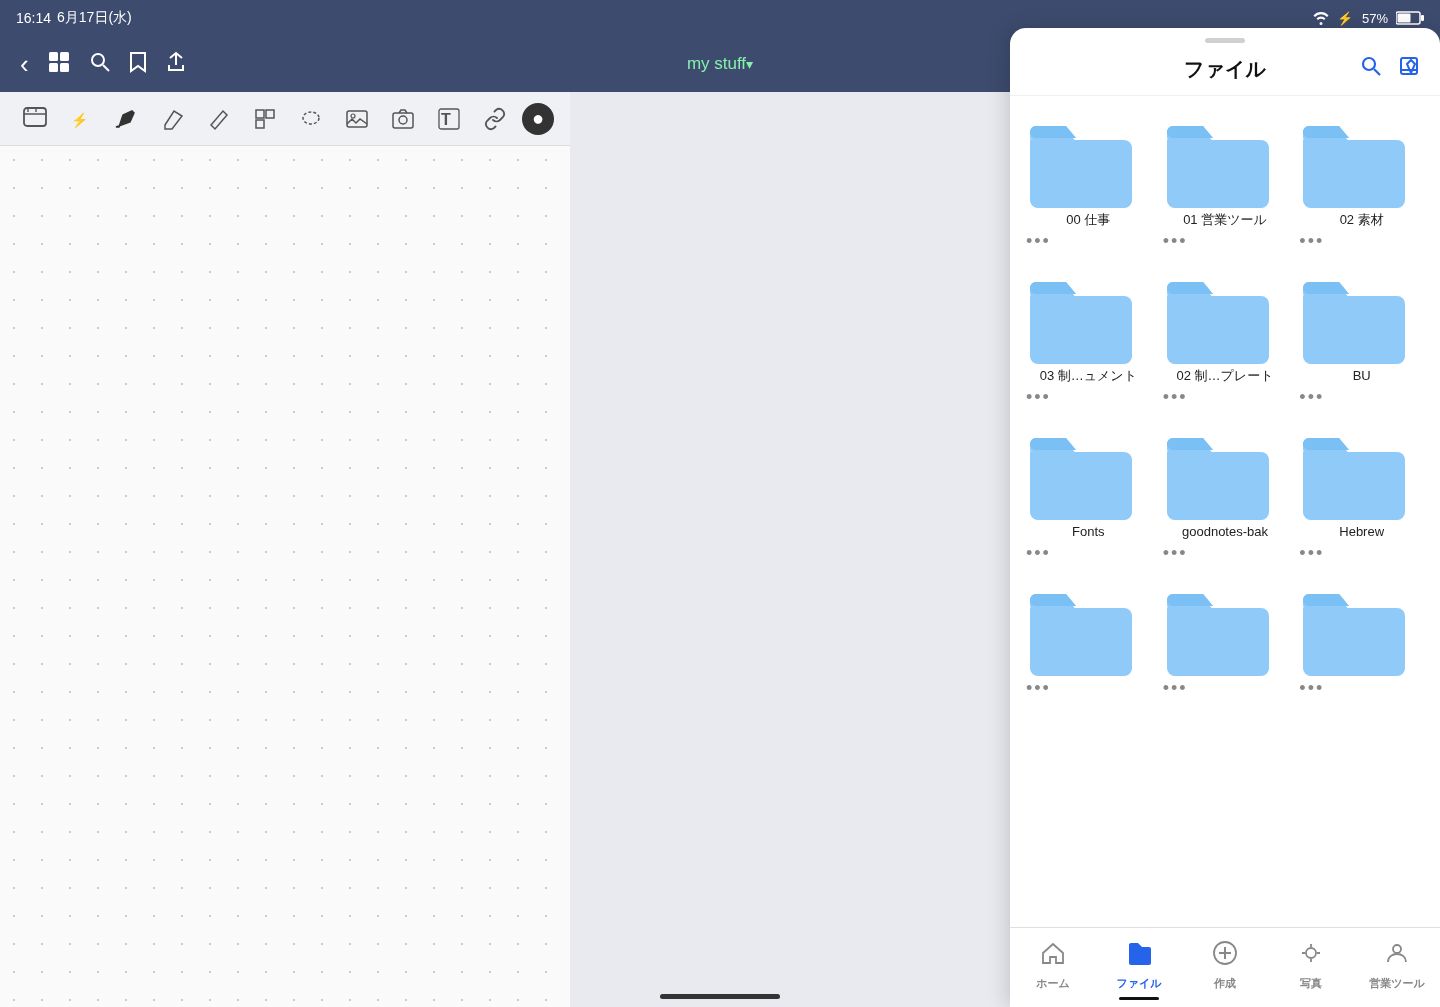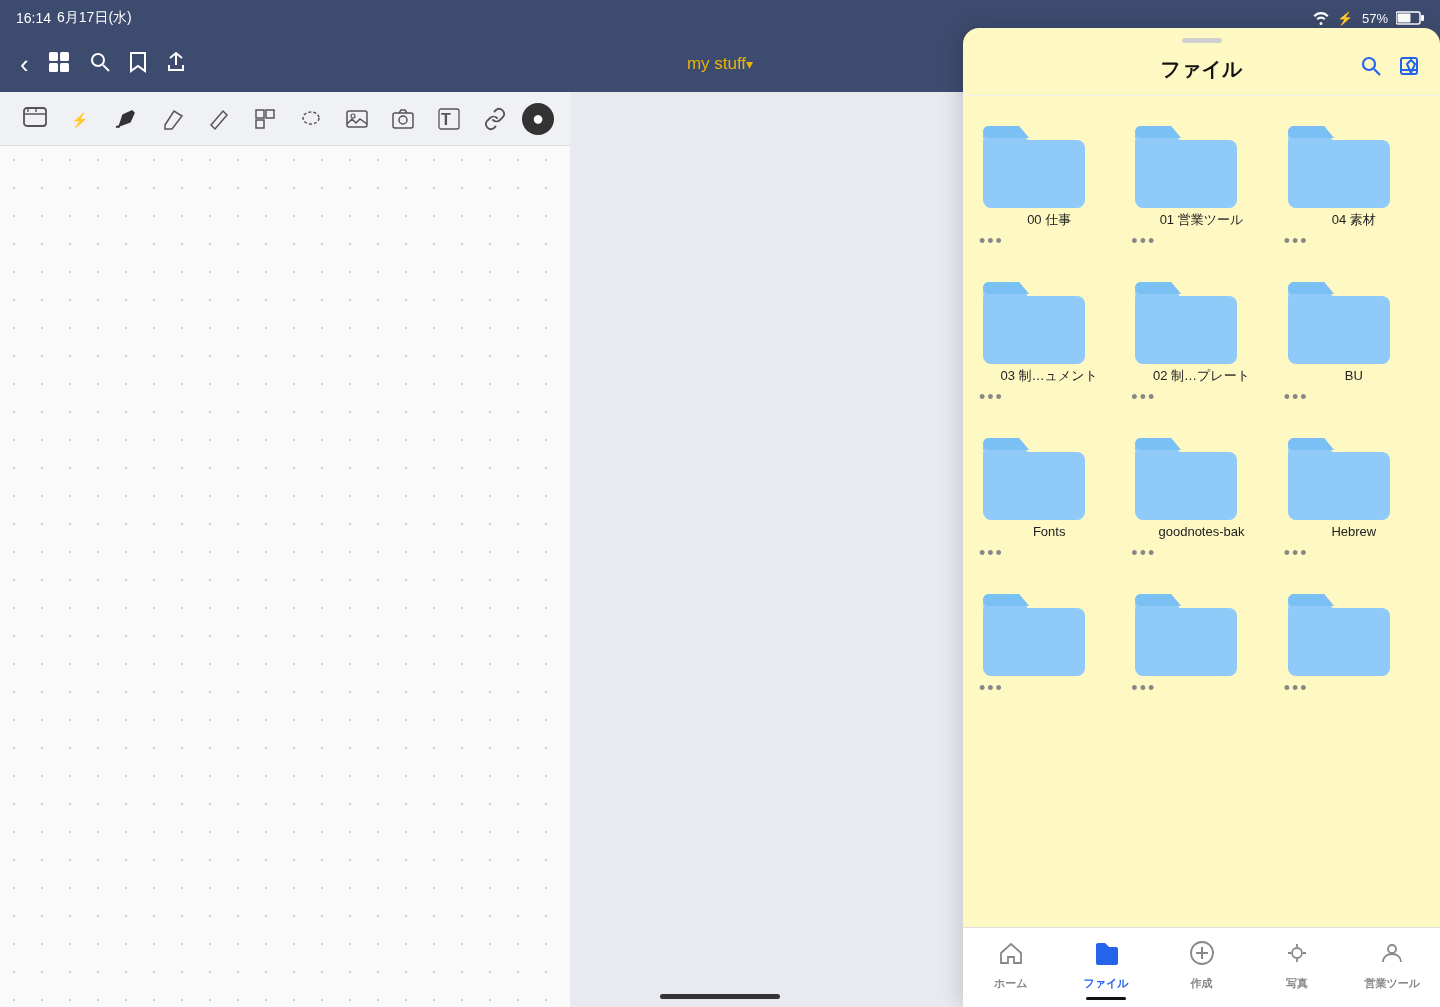--- a/index.html
+++ b/index.html
@@ -52,21 +52,21 @@
     }
     .nav-left {
       display: flex;
       align-items: center;
       gap: 18px;
     }
     .nav-center {
       position: absolute;
       left: 50%;
       transform: translateX(-50%);
-      color: #eab308;
+      color: #86efac;
       font-size: 17px;
       font-weight: 500;
       display: flex;
       align-items: center;
     }
     .nav-icon {
       color: white;
       font-size: 20px;
       cursor: pointer;
     }
@@ -129,23 +129,23 @@
       background: #333;
       border-radius: 3px;
       z-index: 100;
     }
 
     
     .file-panel {
       position: absolute;
       top: 28px;
       right: 0;
-      width: 477px;
+      width: 430px;
       bottom: 0;
-      background: #fef9c3;
+      background: #ffffff;
       border-radius: 16px 16px 0 0;
       box-shadow: -4px 0 20px rgba(0,0,0,0.15);
       display: flex;
       flex-direction: column;
       z-index: 20;
     }
 
     .panel-handle {
       width: 40px;
       height: 5px;
@@ -465,21 +465,21 @@
     </div>
       <div class="folder-item">
       <div class="folder-icon">
         <svg class="folder-svg" viewBox="0 0 110 88" fill="none" xmlns="http://www.w3.org/2000/svg">
           <path d="M4 22C4 16.477 8.477 12 14 12H42L52 24H96C101.523 24 106 28.477 106 34V78C106 83.523 101.523 88 96 88H14C8.477 88 4 83.523 4 78V22Z" fill="#90caf9"></path>
           <path d="M4 12C4 8.686 6.686 6 10 6H40L50 18H4V12Z" fill="#90caf9"></path>
           <path d="M4 12C4 8.686 6.686 6 10 6H40L50 18H10C6.686 18 4 15.314 4 12Z" fill="#7bc0f5"></path>
           <rect x="4" y="20" width="102" height="68" rx="8" fill="#90caf9"></rect>
         </svg>
       </div>
-      <span class="folder-name">04 素材</span>
+      <span class="folder-name">02 素材</span>
       <span class="folder-dots">•••</span>
     </div>
       <div class="folder-item">
       <div class="folder-icon">
         <svg class="folder-svg" viewBox="0 0 110 88" fill="none" xmlns="http://www.w3.org/2000/svg">
           <path d="M4 22C4 16.477 8.477 12 14 12H42L52 24H96C101.523 24 106 28.477 106 34V78C106 83.523 101.523 88 96 88H14C8.477 88 4 83.523 4 78V22Z" fill="#90caf9"></path>
           <path d="M4 12C4 8.686 6.686 6 10 6H40L50 18H4V12Z" fill="#90caf9"></path>
           <path d="M4 12C4 8.686 6.686 6 10 6H40L50 18H10C6.686 18 4 15.314 4 12Z" fill="#7bc0f5"></path>
           <rect x="4" y="20" width="102" height="68" rx="8" fill="#90caf9"></rect>
         </svg>

